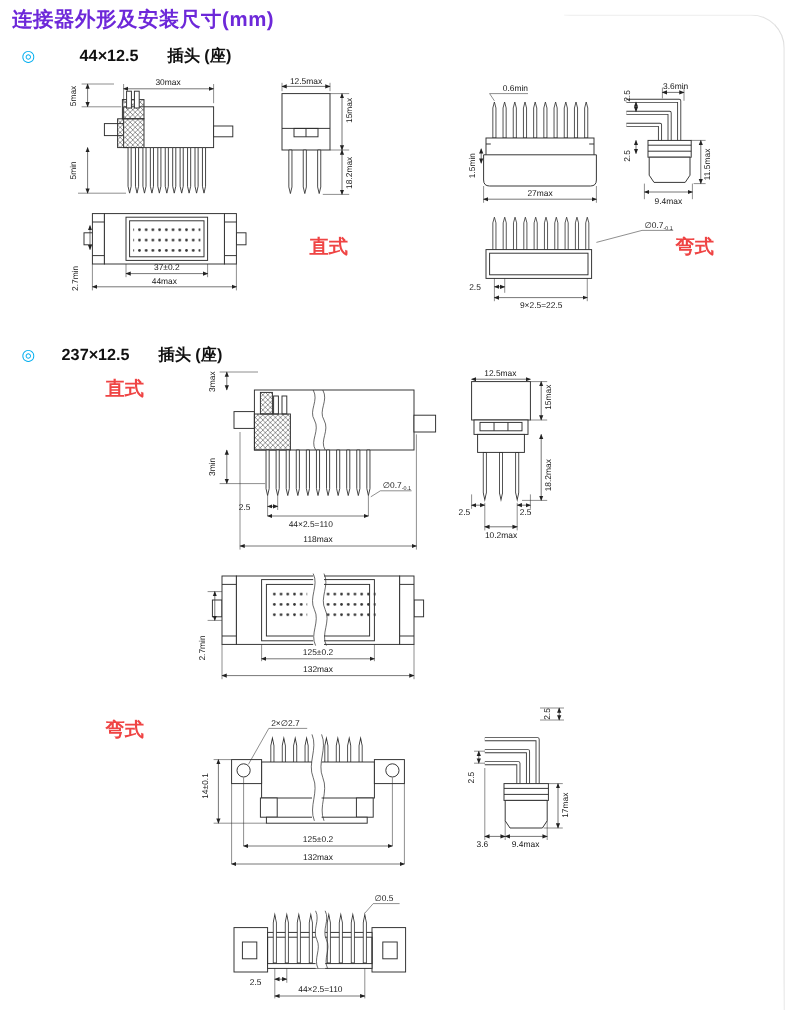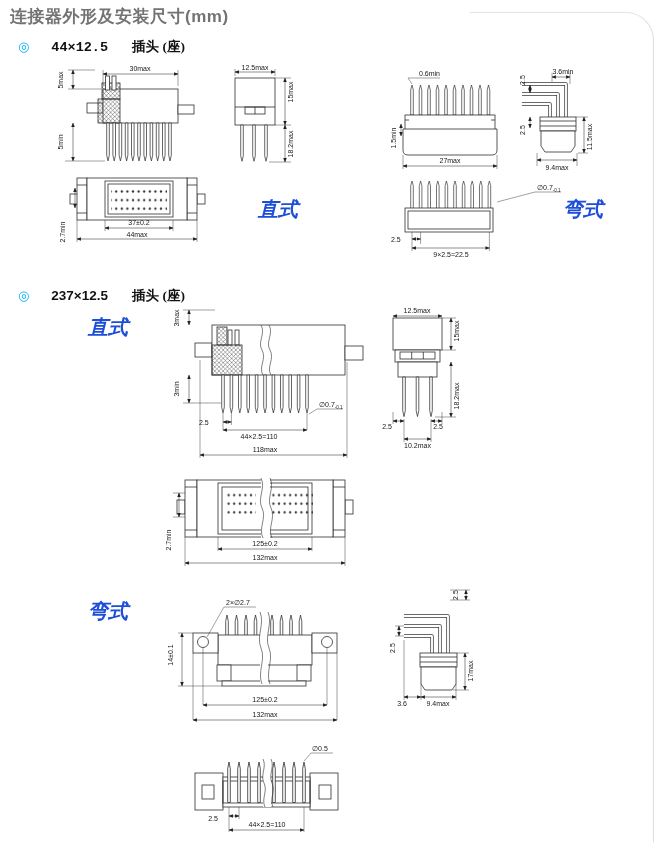--- a/index.html
+++ b/index.html
@@ -4,22 +4,22 @@
 <style>
   html,body{margin:0;padding:0;background:#fff;}
   .page{position:relative;width:656px;height:842px;background:#fff;overflow:hidden;
         font-family:"Liberation Sans","DejaVu Sans",sans-serif;}
   .page-frame{position:absolute;top:12px;left:470px;right:2px;bottom:0;
         border-top:1.5px solid #e3e3e3;border-right:1.5px solid #dedede;
         border-top-right-radius:28px;pointer-events:none;}
   .title{position:absolute;left:10px;top:5px;font-size:17px;font-weight:bold;letter-spacing:.5px;}
   .sec-head{position:absolute;display:flex;align-items:baseline;gap:10px;font-size:13.5px;font-weight:bold;color:#111;}
   .bullet{font-size:13px;font-weight:bold;}
-  .kind{margin-left:14px;font-family:Liberation Serif, serif;}
-  .style-lbl{position:absolute;font-size:20px;font-weight:bold;color:#1d4ed8;font-style:italic;}
+  .kind{margin-left:14px;}
+  .style-lbl{position:absolute;font-size:16px;font-weight:bold;color:#ef4444;}
   svg.draw{position:absolute;overflow:visible;}
   svg text{font-family:"Liberation Sans","DejaVu Sans",sans-serif;font-size:7px;fill:#161616;}
   .f{fill:#fff;stroke:#2f2f2f;stroke-width:.8}
   .s{fill:none;stroke:#2f2f2f;stroke-width:.8}
   .t{fill:none;stroke:#2f2f2f;stroke-width:.45}
   .d{fill:none;stroke:#2f2f2f;stroke-width:.55}
   .pin{fill:#fff;stroke:#333;stroke-width:.7}
   .po{stroke:#3a3a3a;stroke-width:3.4;fill:none;stroke-linejoin:round}
   .pw{stroke:#fff;stroke-width:1.9;fill:none;stroke-linejoin:round}
   .wav{fill:none;stroke:#2f2f2f;stroke-width:.6}
@@ -39,25 +39,25 @@
         <path d="M0 0L4.2 4.2 M4.2 0L0 4.2" stroke="#555" stroke-width="0.5" fill="none"></path>
       </pattern>
       <pattern id="dots" width="5.6" height="8.6" patternUnits="userSpaceOnUse">
         <circle cx="2.8" cy="4.3" r="1.15" fill="#333"></circle>
       </pattern>
       <path id="pinD" d="M-1.3,0 H1.3 V28 L0,33 L-1.3,28 Z"></path>
       <path id="pinU" d="M0,0 L1.3,5 V30 H-1.3 V5 Z"></path>
     </defs>
   </svg>
 
-  <div class="title" style="color:#737373">连接器外形及安装尺寸(mm)</div>
+  <div class="title" style="color:#6d28d9">连接器外形及安装尺寸(mm)</div>
 
   <div class="sec-head" style="left:18px;top:38px;">
     <span class="bullet" style="color:#00AEEF">◎</span>
-    <span style="margin-left:12px;font-family:Liberation Mono, monospace;">44×12.5</span>
+    <span style="margin-left:27px;">44×12.5</span>
     <span class="kind">插头 (座)</span>
   </div>
 
   <svg class="draw" style="left:35px;top:62px" width="200" height="116" viewBox="0 0 200 116">
     <g>
       <rect class="f" x="52" y="41" width="16" height="10"></rect>
       <rect class="f" x="68" y="27" width="75" height="34"></rect>
       <rect class="f" x="143" y="43" width="16" height="9"></rect>
       <rect x="67" y="21" width="18" height="16" fill="url(#xh)" stroke="#2f2f2f" stroke-width=".8"></rect>
       <rect class="f" x="70.5" y="14" width="4" height="14"></rect>

